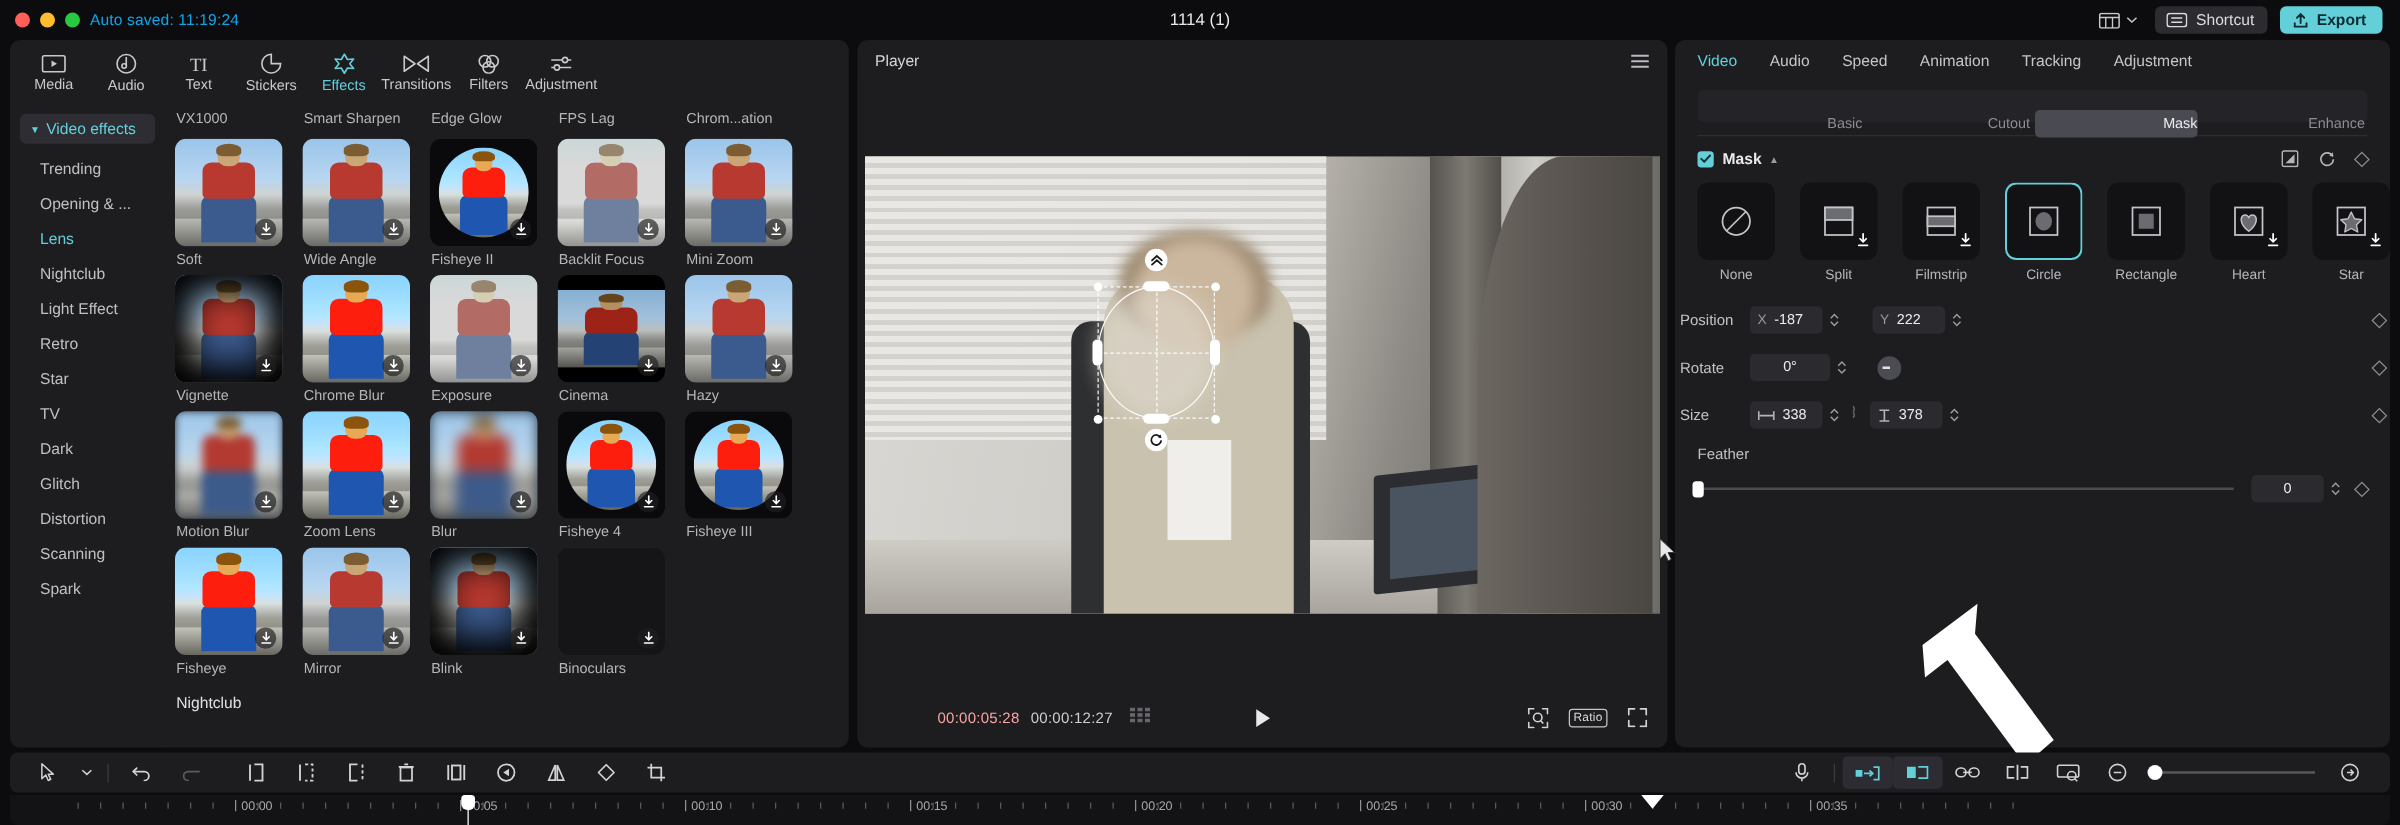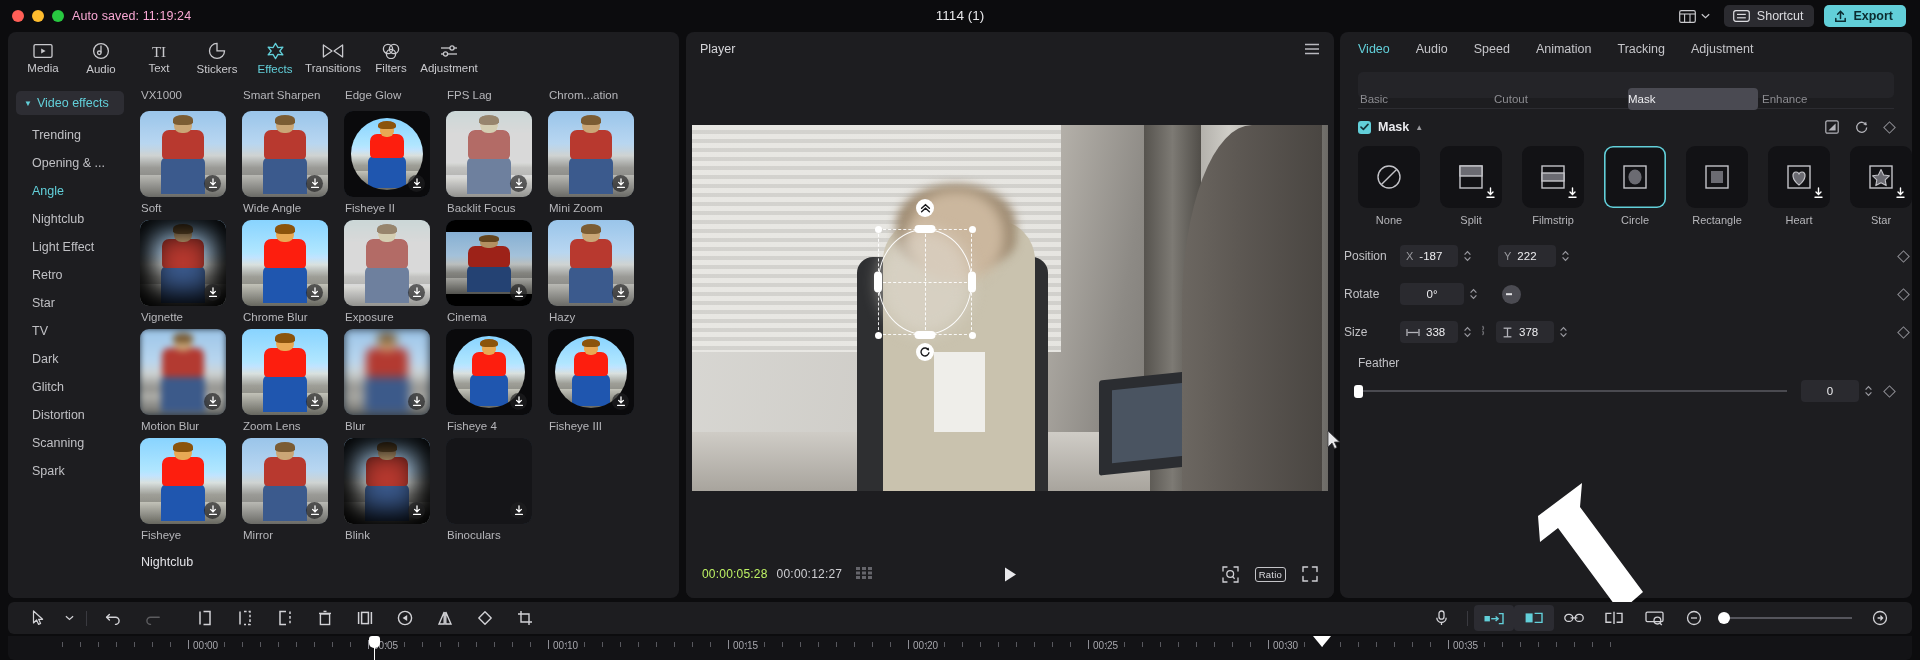--- a/index.html
+++ b/index.html
@@ -13,21 +13,21 @@
   }
   .app { position: relative; width: 1920px; height: 660px; background: #0c0c0e; }
 
   
   .titlebar { position: absolute; left: 0; top: 0; width: 1920px; height: 32px; background: #0c0c0e; }
   .traffic { position: absolute; left: 12px; top: 10px; display: flex; gap: 8px; align-items: center; }
   .dot { width: 12px; height: 12px; border-radius: 50%; }
   .dot.red { background: #ff5f57; }
   .dot.yellow { background: #febc2e; }
   .dot.green { background: #28c840; }
-  .autosave { position: absolute; left: 72px; top: 9px; font-size: 12.5px; color: #f9a8d4; letter-spacing: .1px;}
+  .autosave { position: absolute; left: 72px; top: 9px; font-size: 12.5px; color: #0ea5e9; letter-spacing: .1px;}
   .proj-title { position: absolute; left: 0; top: 8px; width: 1920px; text-align: center;
                 font-size: 13.5px; color: #e8e8ea; font-weight: 400; }
   .tb-right { position: absolute; right: 14px; top: 5px; display: flex; align-items: center; gap: 10px; }
   .layout-btn { display: flex; align-items: center; gap: 5px; padding: 3px 4px; cursor: default; }
   .shortcut-btn { display: flex; align-items: center; gap: 7px; background: #2b2b30; border-radius: 5px;
                   padding: 4px 11px 4px 9px; font-size: 12.5px; color: #dcdce0; }
   .export-btn { display: flex; align-items: center; gap: 6px; background: #62cfd9; border-radius: 5px;
                 padding: 4px 13px 4px 10px; font-size: 12.5px; color: #0b2b30; font-weight: 600; }
 
   
@@ -135,36 +135,36 @@
   .hdot { position: absolute; width: 7px; height: 7px; border-radius: 50%; background: #fff; }
   .hpill { position: absolute; background: #fff; border-radius: 5px; }
   .mbtn { position: absolute; width: 18px; height: 18px; border-radius: 50%; background: #fff;
           display: flex; align-items: center; justify-content: center; }
   .blurface { position: absolute; left: 0; top: 0; width: 100%; height: 100%; border-radius: 50%;
               background: rgba(225,220,212,.55); filter: blur(8px); }
 
   .ctrlbar { height: 48px; display: flex; align-items: center; position: relative; padding: 0 16px;
              background: #1d1d20; }
   .tc { font-size: 12px; letter-spacing: .2px; }
-  .tc.cur { color: #bef264; }
+  .tc.cur { color: #fca5a5; margin-left: 48px; }
   .tc.tot { color: #cfcfd3; margin-left: 9px; }
   .ctrl-right { position: absolute; right: 16px; display: flex; align-items: center; gap: 16px; }
   .ratio-box { border: 1.3px solid #c4c4c8; border-radius: 3px; font-size: 9.5px; padding: 1px 3px;
                color: #dcdce0; letter-spacing: .2px; }
   .play-center { position: absolute; left: 0; right: 0; display: flex; justify-content: center; }
 
   
   .rightpanel { position: absolute; left: 1340px; top: 32px; width: 572px; height: 566px;
                 background: #1d1d20; border-radius: 8px; overflow: hidden; }
   .rtabs { display: flex; align-items: center; gap: 26px; height: 34px; padding: 0 18px; font-size: 12.5px;
            color: #c5c5c9; }
   .rtabs .t.active { color: #62cfd9; }
   .segwrap { margin: 6px 18px 0 18px; height: 26px; background: #242428; border-radius: 5px;
              display: grid; grid-template-columns: repeat(4,1fr); align-items: center; }
-  .seg { text-align: left; font-size: 11.5px; color: #8d8d92; height: 22px; line-height: 22px;
+  .seg { text-align: right; font-size: 11.5px; color: #8d8d92; height: 22px; line-height: 22px;
          margin: 16px 2px; border-radius: 4px; }
   .seg.active { background: #4a4a52; color: #ededf0; }
   .hr { margin: 10px 18px 0 18px; height: 1px; background: #2c2c31; }
   .maskrow { display: flex; align-items: center; padding: 11px 18px 0 18px; }
   .chk { width: 13px; height: 13px; border-radius: 3px; background: #62cfd9; margin-right: 7px;
          display: flex; align-items: center; justify-content: center; }
   .masklbl { font-size: 12.5px; color: #eaeaee; font-weight: 600; }
   .maskrow .caret { font-size: 8px; color: #9a9a9e; margin-left: 6px; }
   .maskrow .spacer { flex: 1; }
   .maskrow .icons { display: flex; align-items: center; gap: 16px; }
@@ -327,21 +327,21 @@
   </div>
 
   <div class="leftpanel">
     <div class="cats">
       <div class="cat-root">
         <span class="caret">▼</span>
         <span>Video effects</span>
       </div>
       <div class="cat"><span>Trending</span></div>
       <div class="cat"><span>Opening &amp; ...</span></div>
-      <div class="cat active"><span>Angle</span></div>
+      <div class="cat active"><span>Lens</span></div>
       <div class="cat"><span>Nightclub</span></div>
       <div class="cat"><span>Light Effect</span></div>
       <div class="cat"><span>Retro</span></div>
       <div class="cat"><span>Star</span></div>
       <div class="cat"><span>TV</span></div>
       <div class="cat"><span>Dark</span></div>
       <div class="cat"><span>Glitch</span></div>
       <div class="cat"><span>Distortion</span></div>
       <div class="cat"><span>Scanning</span></div>
       <div class="cat"><span>Spark</span></div>

